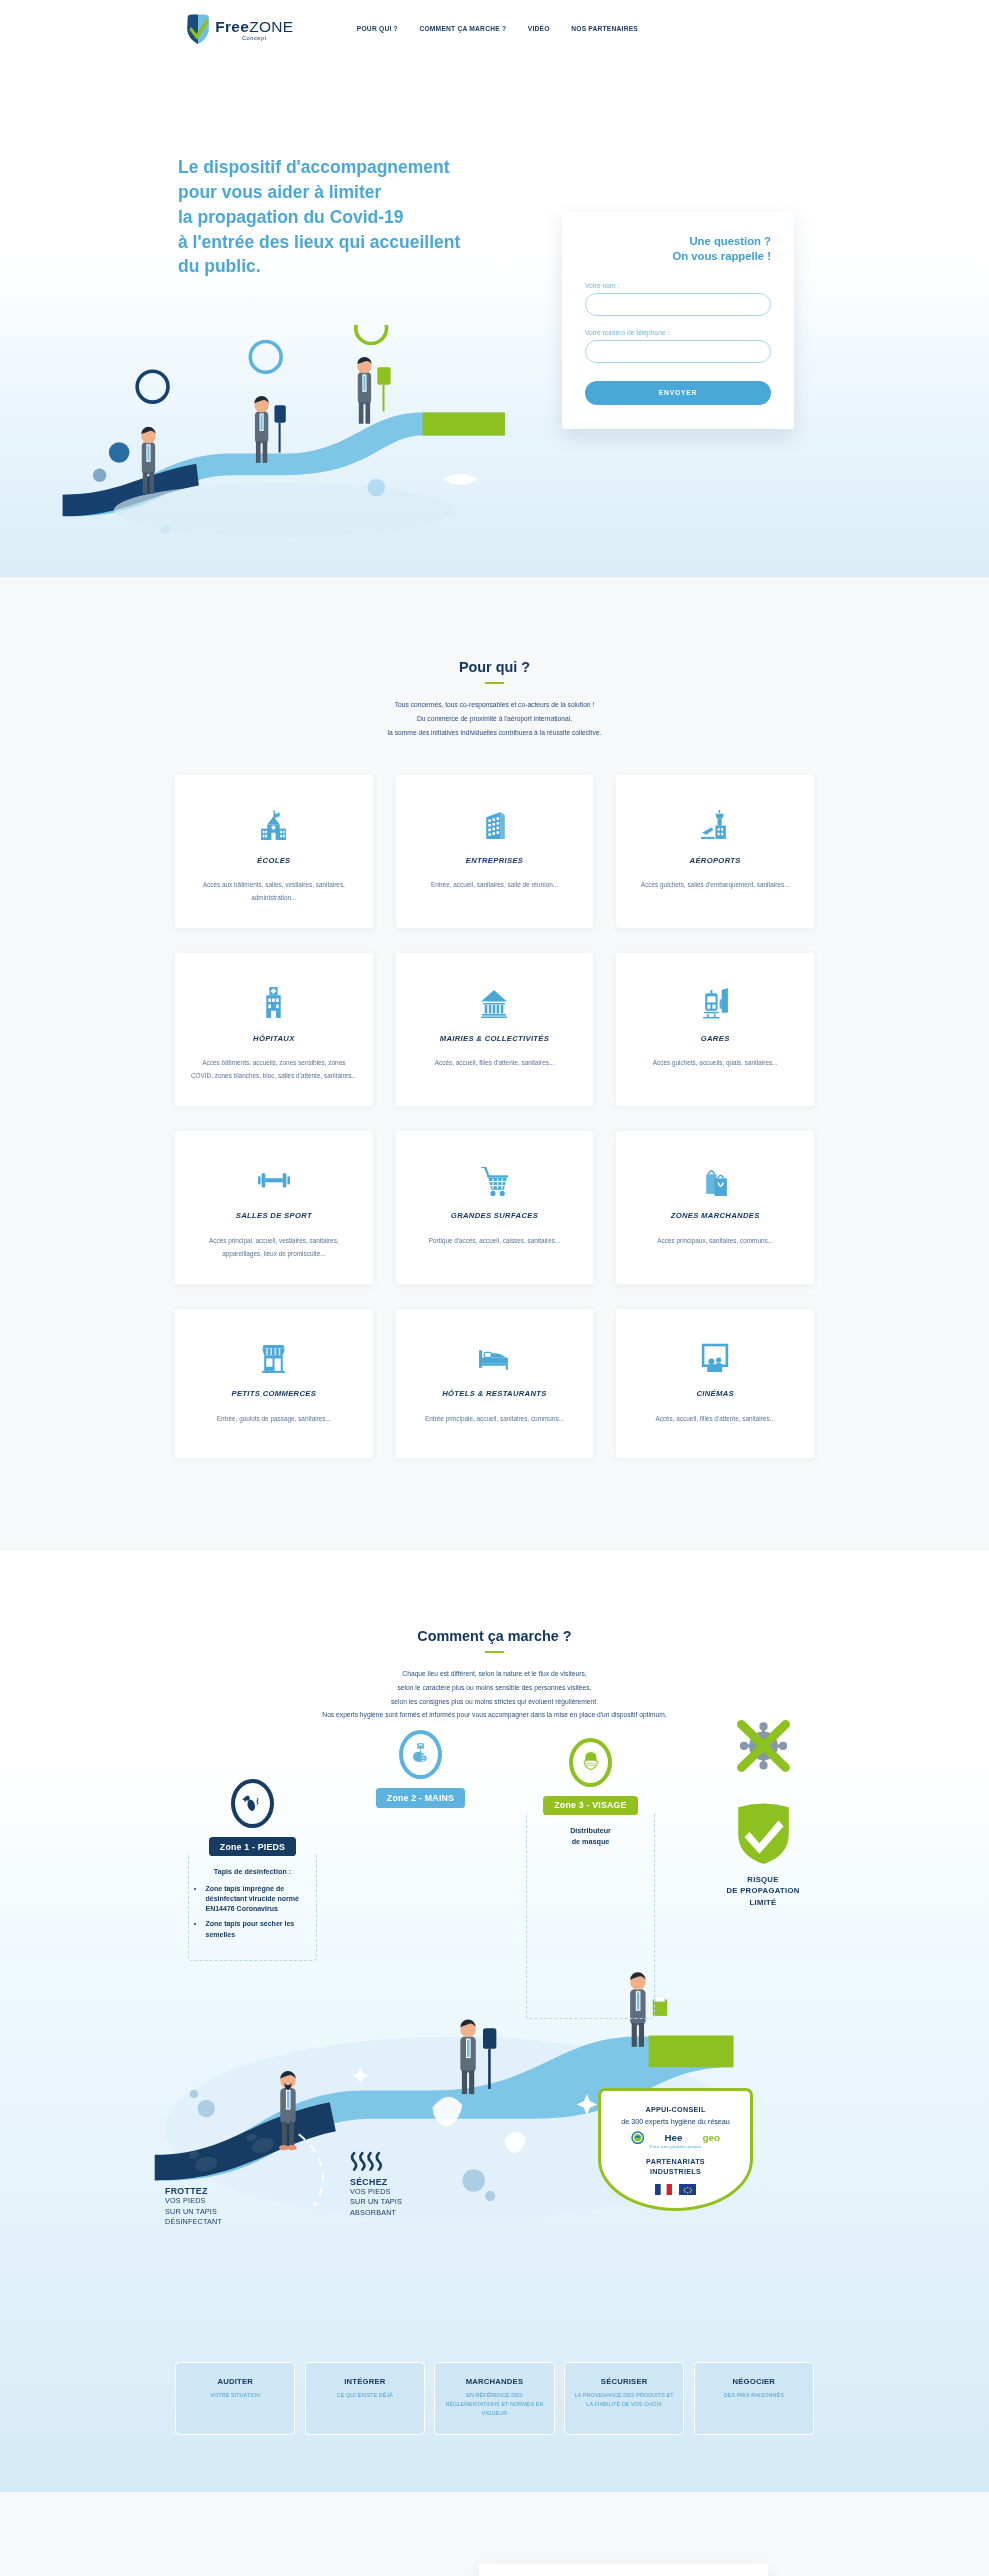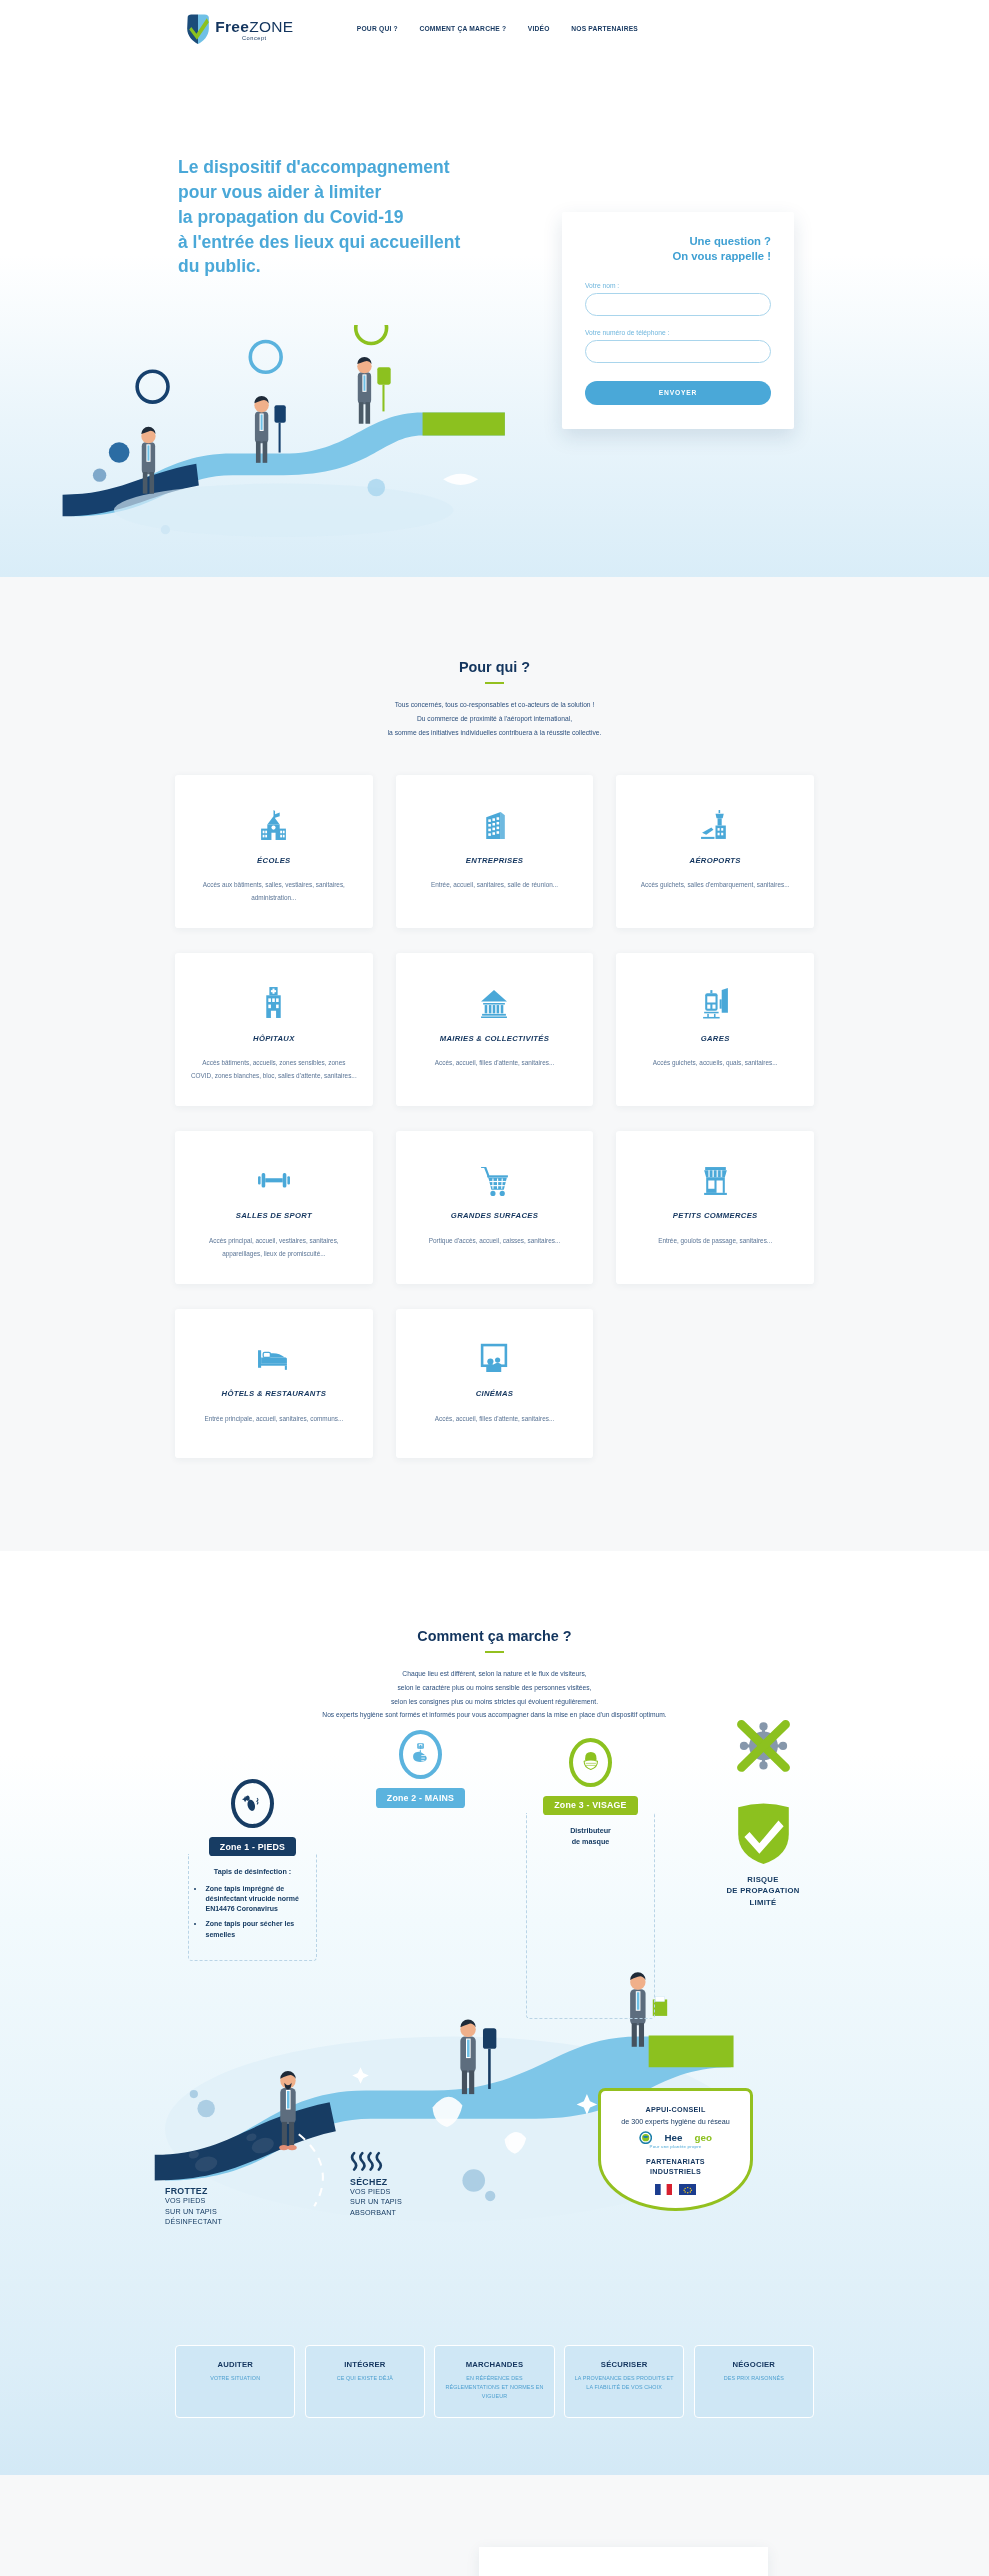--- a/index.html
+++ b/index.html
@@ -132,21 +132,21 @@
     border:3.6px solid #93c01f; background:#fff; border-radius:7.2px 7.2px 50% 50%/7.2px 7.2px 42% 42%;
     padding:13.4px 9.3px 12.4px;
   }
   .appui-t1{ font-size:7.2px; font-weight:700; letter-spacing:0.3px;}
   .appui-t2{ font-size:7.2px; margin-top:3.1px;}
   .appui-t3{ font-size:7.2px; font-weight:700; letter-spacing:0.3px; margin-top:8.2px; line-height:1.35;}
   .flags{ display:flex; justify-content:center; gap:6.2px; margin-top:7.2px;}
   .flag{ width:17.5px; height:11.3px; display:flex; }
 
   .actions{
-    width:639px; margin:20px auto 0; display:flex; gap:9.3px; justify-content:center;
+    width:639px; margin:37px auto 0; display:flex; gap:9.3px; justify-content:center;
   }
   .action-box{
     flex:1; background:#cfe7f5; border:1px solid #ffffff; border-radius:4.1px;
     padding:13.4px 7.2px 15.5px; text-align:center; min-height:55px;
   }
   .action-title{ font-size:7.7px; font-weight:700; color:#13355e; letter-spacing:0.2px;}
   .action-sub{ font-size:5.4px; color:#4d9fcf; line-height:1.7; margin-top:5.2px; letter-spacing:0.1px;}
 
   
   .video-sect{ background:#f7f8f9; padding:72px 0 82px;}
@@ -433,20 +433,33 @@
                 <line x1="22" y1="40" x2="50" y2="40"></line>
           </g>
           <circle cx="27" cy="55" r="5"></circle>
               <circle cx="45" cy="55" r="5"></circle>
         </svg>
       </div>
       <div class="card-title">GRANDES SURFACES</div>
       <div class="card-desc">Portique d'accès, accueil, caisses, sanitaires...</div>
     </div>
 
+    <div class="card">
+      <div class="card-icon">
+        <svg width="29" height="32" viewBox="0 0 56 62" fill="#4aa8d8">
+          <path d="M10 18 L30 18 L30 56 L10 56 Z" opacity=".85"></path>
+          <path d="M14 18 q6 -14 12 0" fill="none" stroke="#4aa8d8" stroke-width="3"></path>
+          <path d="M26 26 L50 26 L50 60 L26 60 Z"></path>
+          <path d="M32 26 q6 -12 12 0" fill="none" stroke="#4aa8d8" stroke-width="3"></path>
+          <path d="M33 34 q5 14 10 0" fill="none" stroke="#fff" stroke-width="3"></path>
+        </svg>
+      </div>
+      <div class="card-title">ZONES MARCHANDES</div>
+      <div class="card-desc">Accès principaux, sanitaires, communs...</div>
+    </div>
 
     <div class="card">
       <div class="card-icon">
         <svg width="31" height="30" viewBox="0 0 60 58" fill="#4aa8d8">
           <rect x="10" y="2" width="40" height="6"></rect>
           <path d="M8 8 L52 8 L48 22 L12 22 Z"></path>
           <g fill="#fff" opacity=".75">
             <rect x="16" y="8" width="3" height="14"></rect>
                 <rect x="24" y="8" width="3" height="14"></rect>
             <rect x="32" y="8" width="3" height="14"></rect>
@@ -685,21 +698,21 @@
         <span>VOS PIEDS</span><br>
         <span>SUR UN TAPIS</span><br>
         <span>ABSORBANT</span>
       </div>
     </div>
 
     <div class="appui" style="left:464px; top:330px;">
       <div class="appui-shield">
         <div class="appui-t1">APPUI-CONSEIL</div>
         <div class="appui-t2">de 300 experts hygiène du réseau</div>
-        <div style="margin-top:5.2px;display:flex;align-items:center;justify-content:center;gap:12px;">
+        <div style="margin-top:5.2px;display:flex;align-items:center;justify-content:center;gap:20px;">
           <svg width="13.4" height="13.4" viewBox="0 0 26 26">
             <circle cx="13" cy="13" r="11" fill="none" stroke="#1b7ea8" stroke-width="3"></circle>
             <circle cx="13" cy="13" r="7" fill="#8cc11f"></circle>
             <path d="M7 11 q6 -4 12 0 q-6 5 -12 0z" fill="#1b7ea8"></path>
           </svg>
           <span style="font-size:9.8px;font-weight:700;color:#17406b;">Hee</span>
               <span style="font-size:9.8px;font-weight:700;color:#8cc11f;">geo</span>
         </div>
         <div style="font-size:4.4px;color:#4aa8d8;letter-spacing:0.2px;">Pour une planète propre</div>
         <div class="appui-t3">

